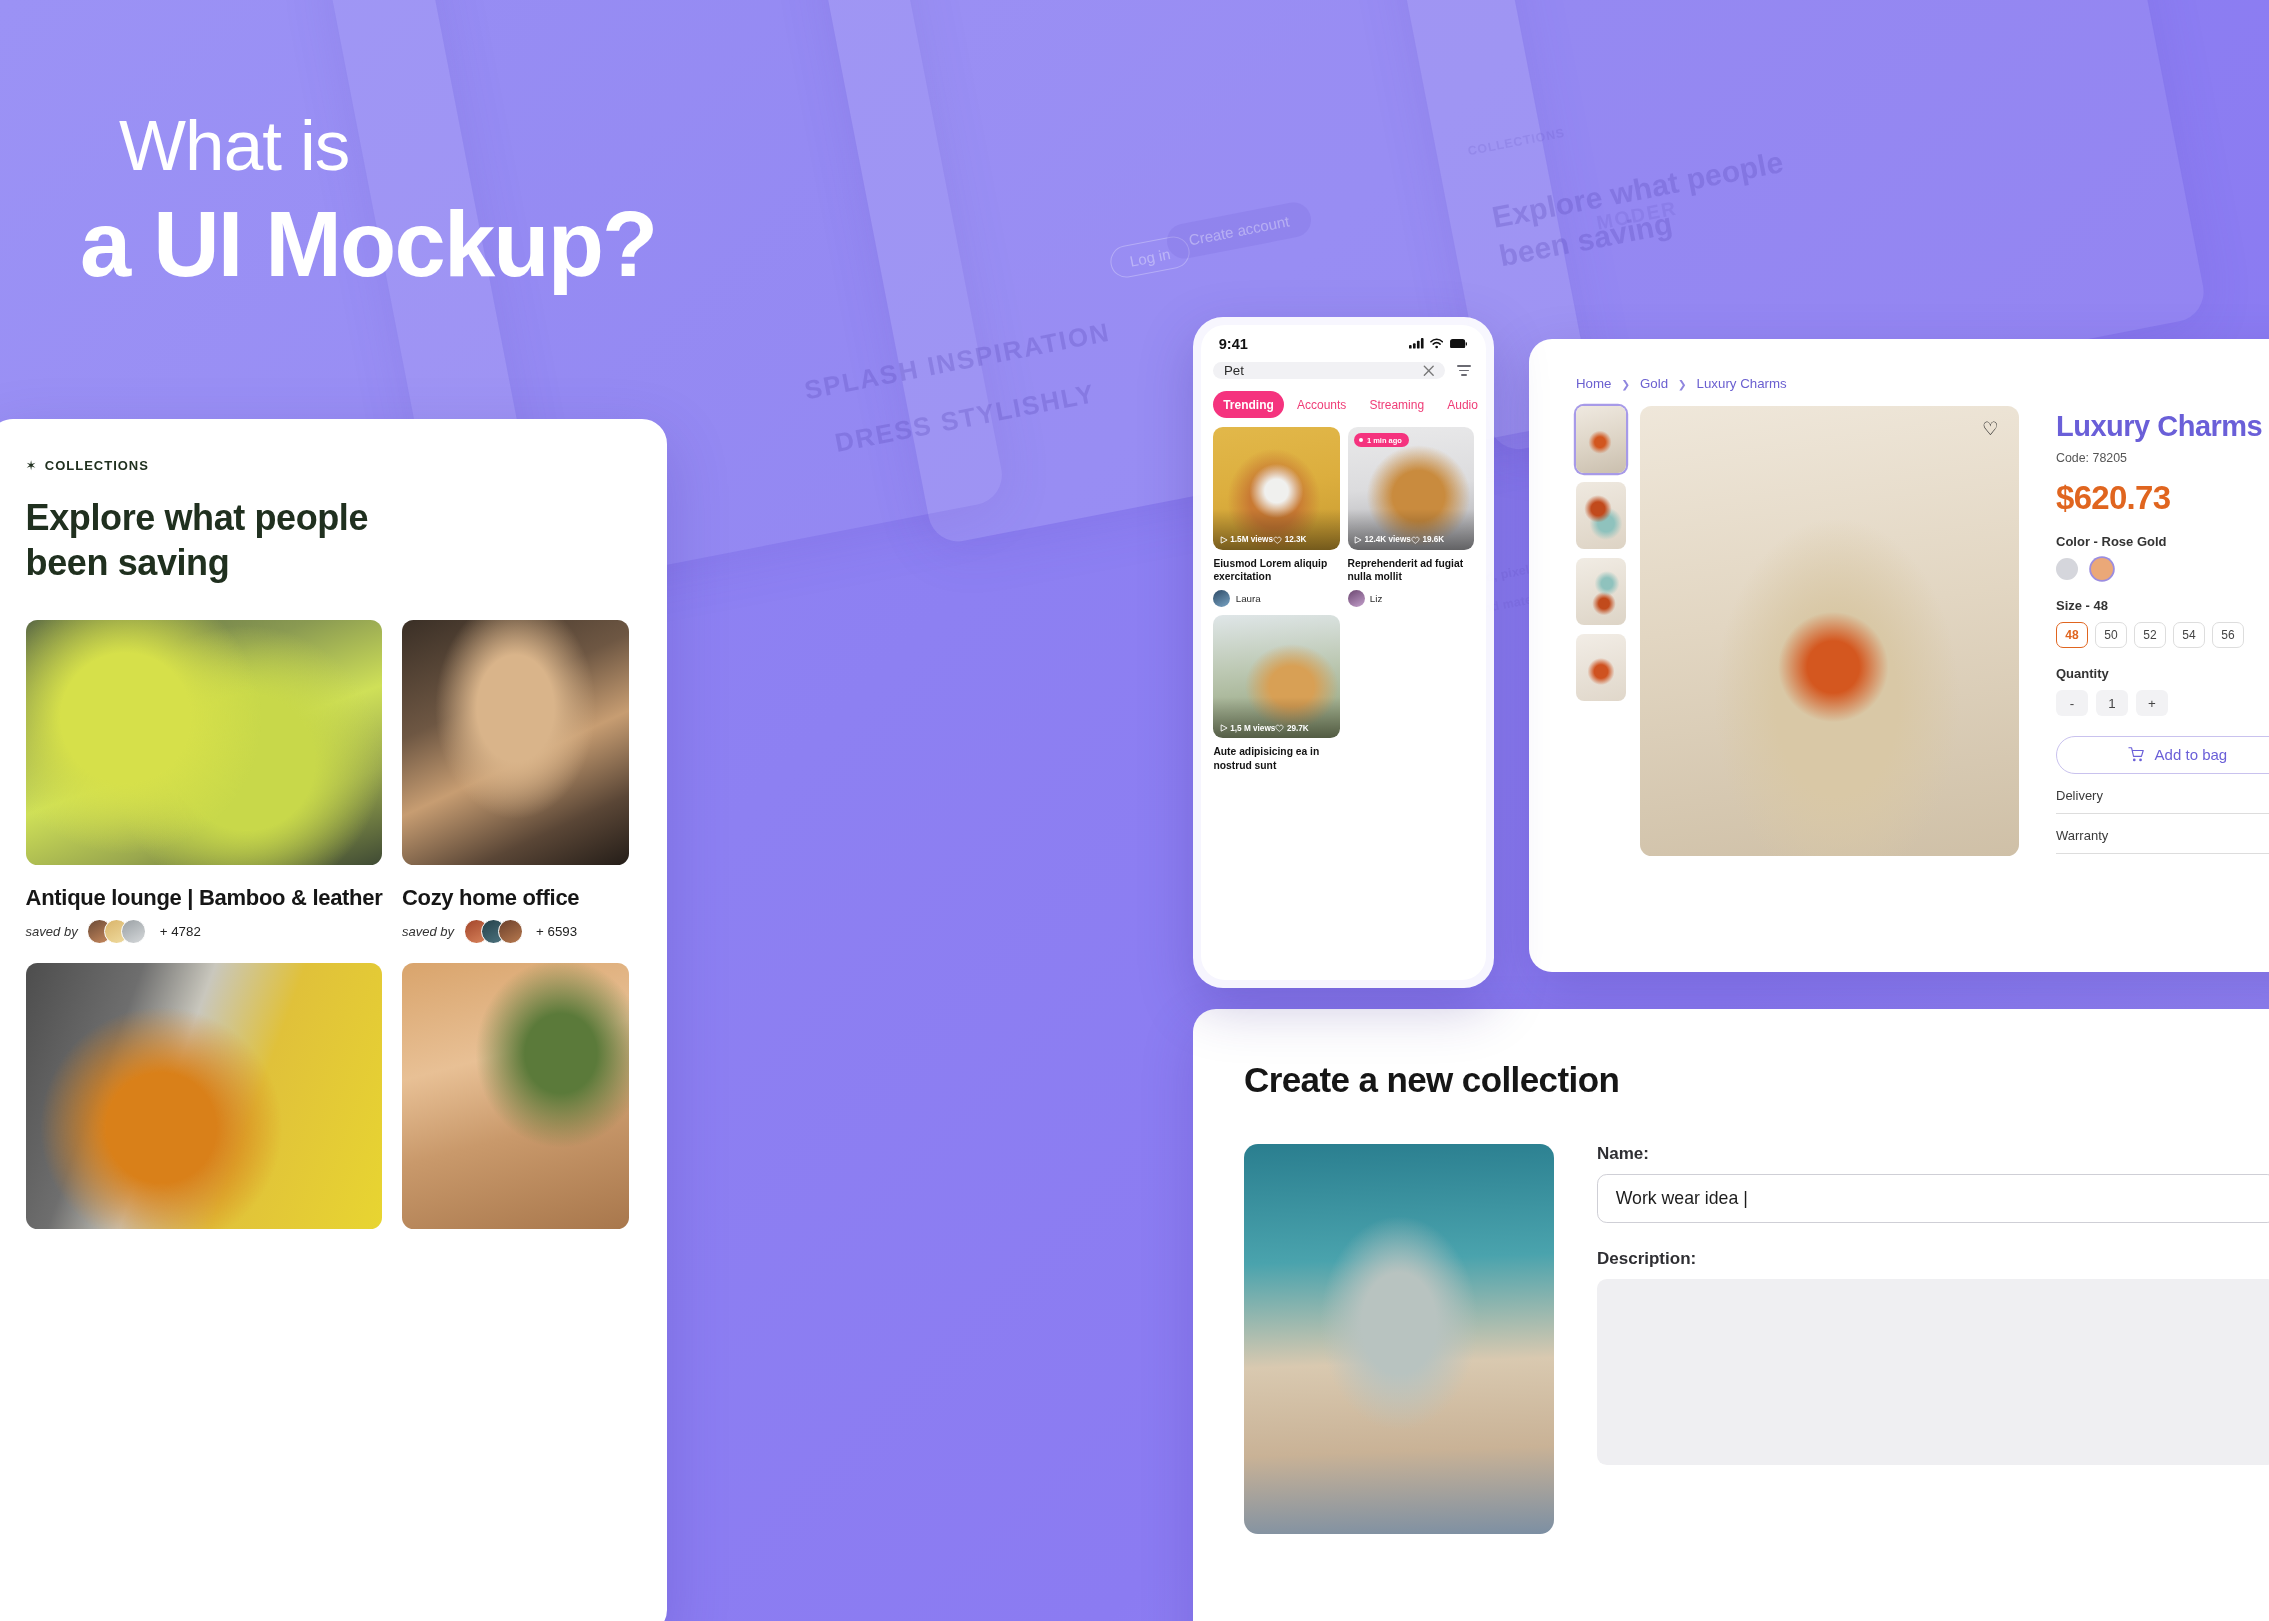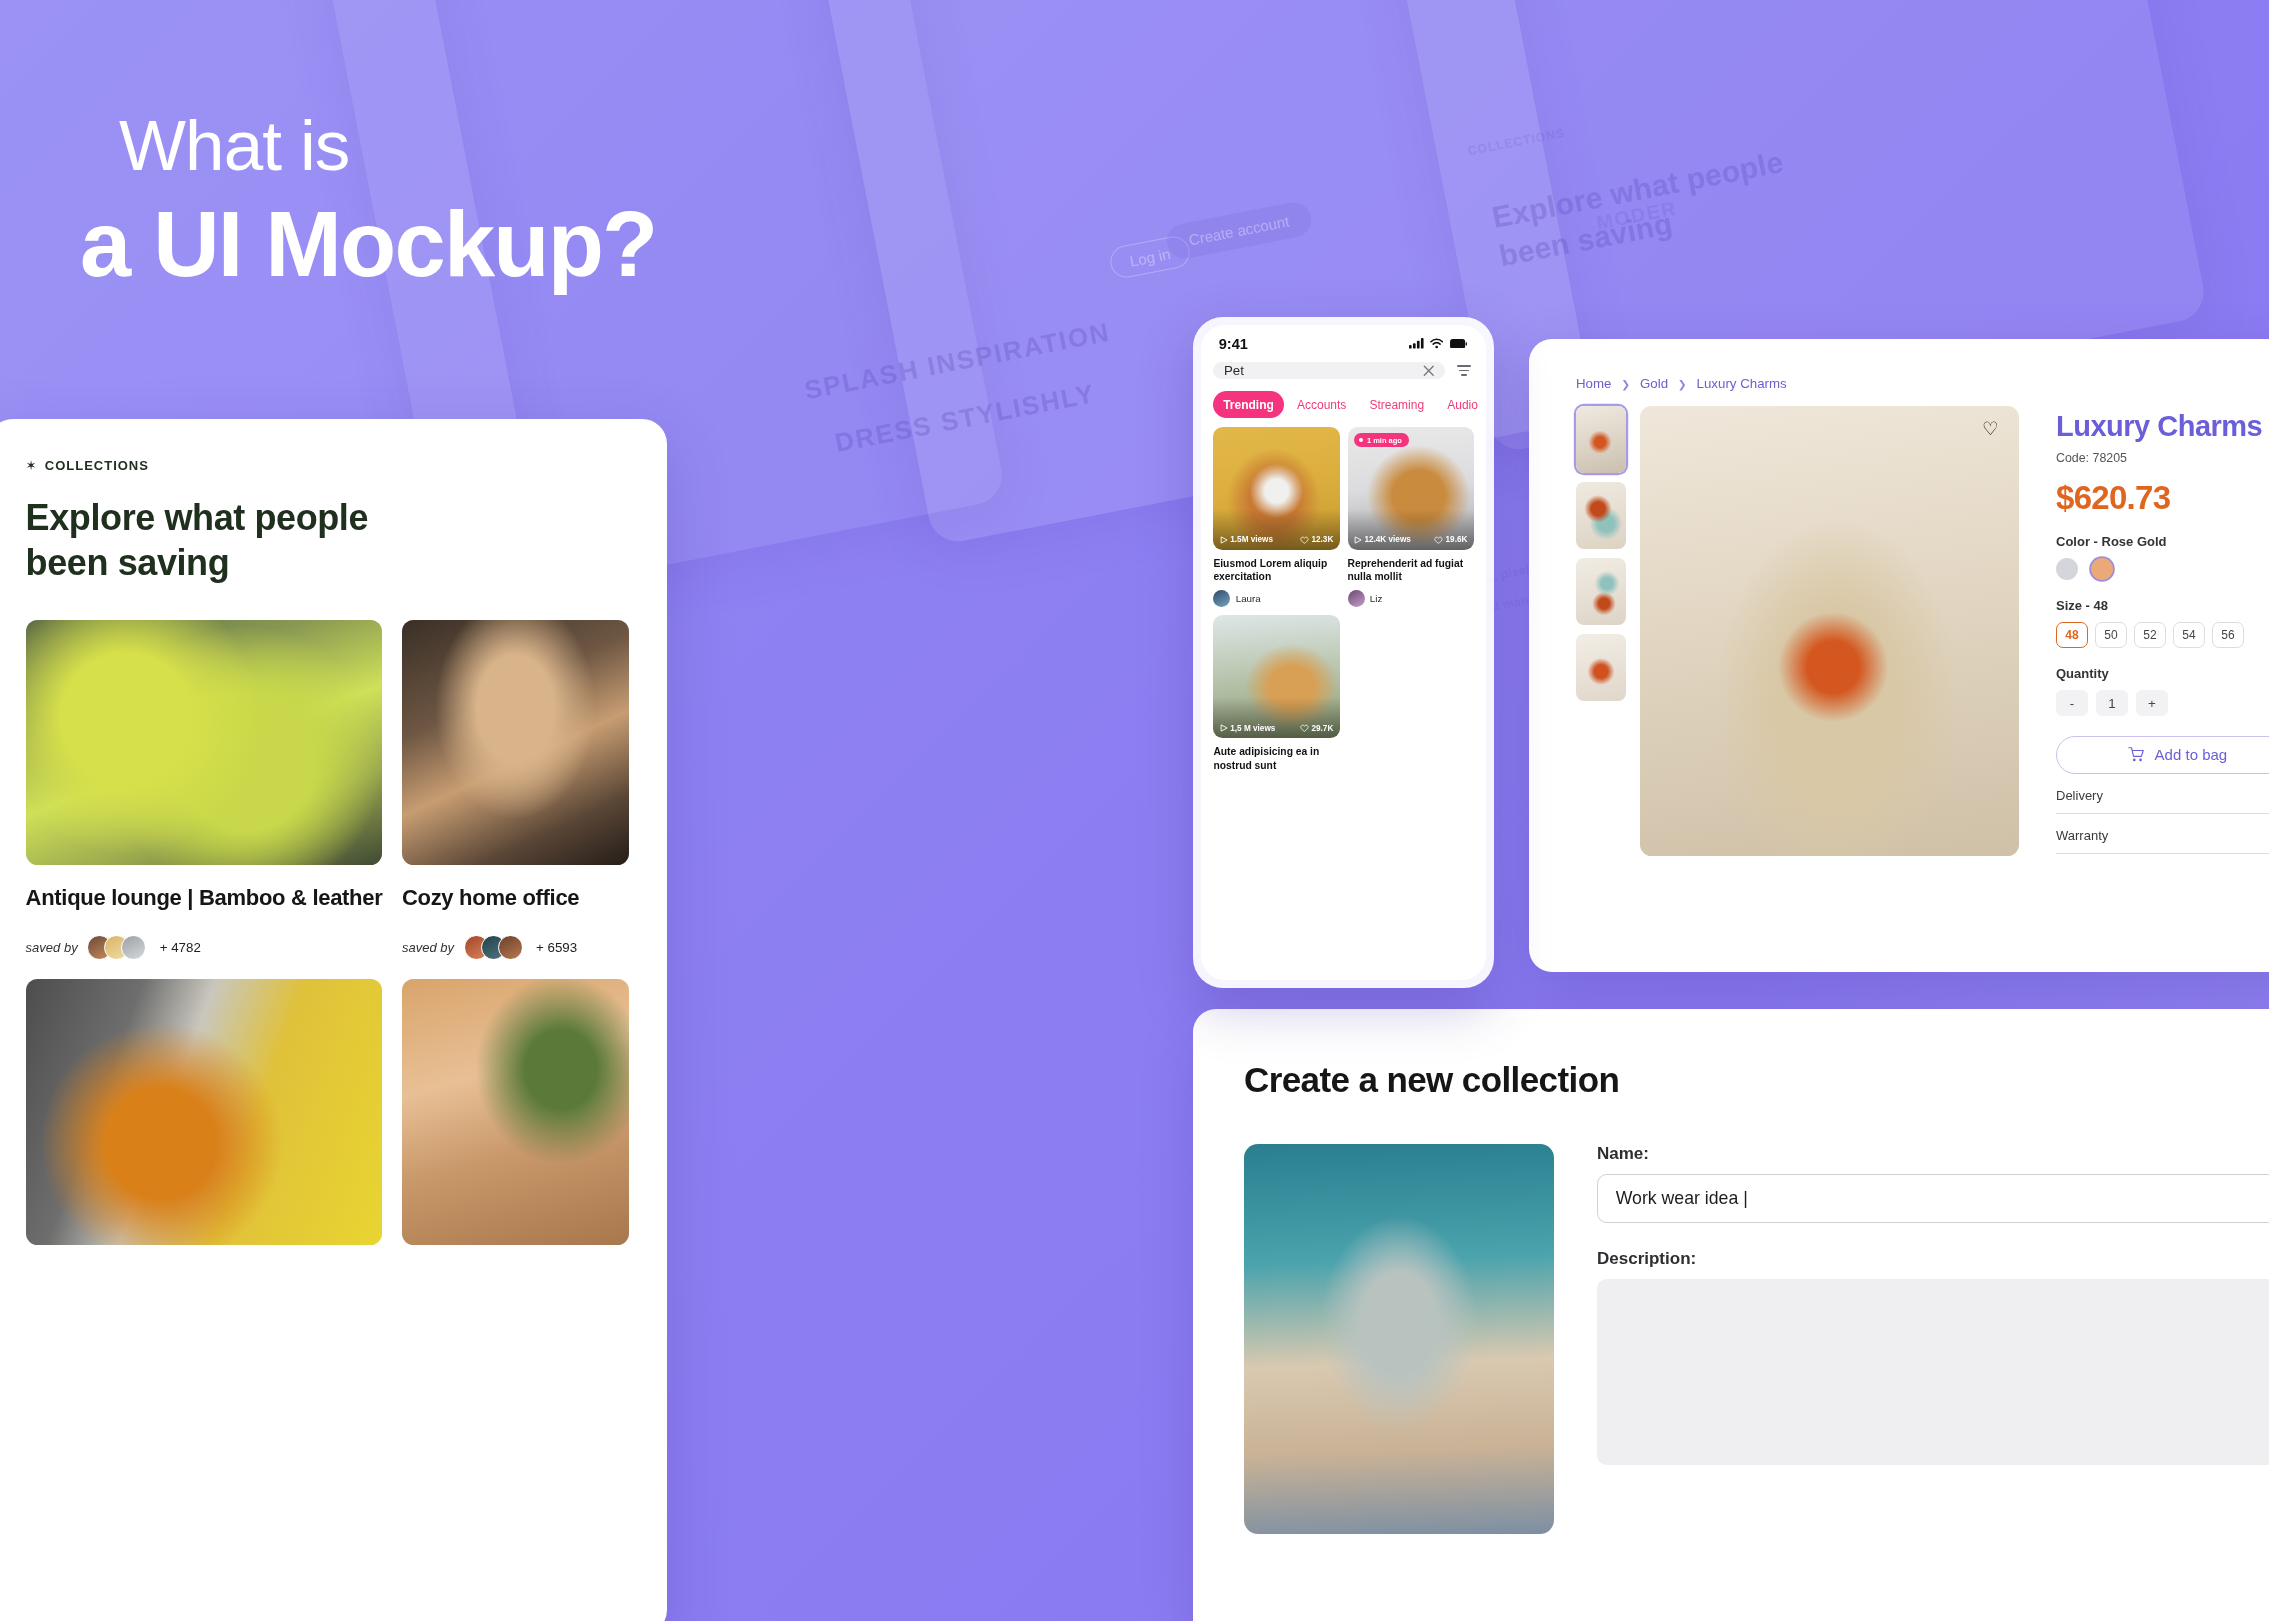--- a/index.html
+++ b/index.html
@@ -86,21 +86,21 @@
   .coll-card{ }
   .coll-thumb{
     width:100%; height:245px; border-radius:11.5px; overflow:hidden;
     position:relative;
   }
   .coll-name{
     margin-top:19.5px; font-size:22px; font-weight:700;
     color:#161616; letter-spacing:-0.3px; white-space:nowrap;
   }
   .coll-meta{
-    margin-top:24px; display:flex; align-items:center; gap:9.8px;
+    margin-top:8px; display:flex; align-items:center; gap:9.8px;
   }
   .coll-meta .savedby{ font-size:13px; font-style:italic; color:#333; }
   .avatars{ display:flex; }
   .avatars .av{
     width:25px;height:25px;border-radius:50%;
     border:1.8px solid #fff; margin-left:-8px;
     background-size:cover; background-position:center;
   }
   .avatars .av:first-child{ margin-left:0; }
   .coll-meta .plus{ font-size:13.3px; color:#222; margin-left:3.5px; }
@@ -150,21 +150,21 @@
   .vcard{ }
   .vthumb{
     position:relative; width:100%; height:123px; border-radius:9.8px; overflow:hidden;
   }
   .vthumb .shade{
     position:absolute; left:0;right:0;bottom:0;height:41px;
     background:linear-gradient(180deg,rgba(0,0,0,0) 0%,rgba(0,0,0,.42) 100%);
   }
   .vstats{
     position:absolute; left:0;right:0;bottom:5.3px;
-    display:flex; align-items:center; justify-content:space-between;
+    display:flex; align-items:center; justify-content:flex-start;
     padding:0 6.2px; color:#fff; font-size:8.2px; font-weight:600;margin-top:20px;
   }
   .vstats .g{ display:flex; align-items:center; gap:2.7px; }
   .newbadge{
     position:absolute; left:6.2px; top:6.2px;
     background:#f5337e; color:#fff; font-size:7.5px; font-weight:600;
     padding:2.7px 7px 2.7px 5.3px; border-radius:886px;
     display:flex; align-items:center; gap:3.5px;
   }
   .newbadge .dot{ width:4.4px;height:4.4px;border-radius:50%;background:#fff; }

